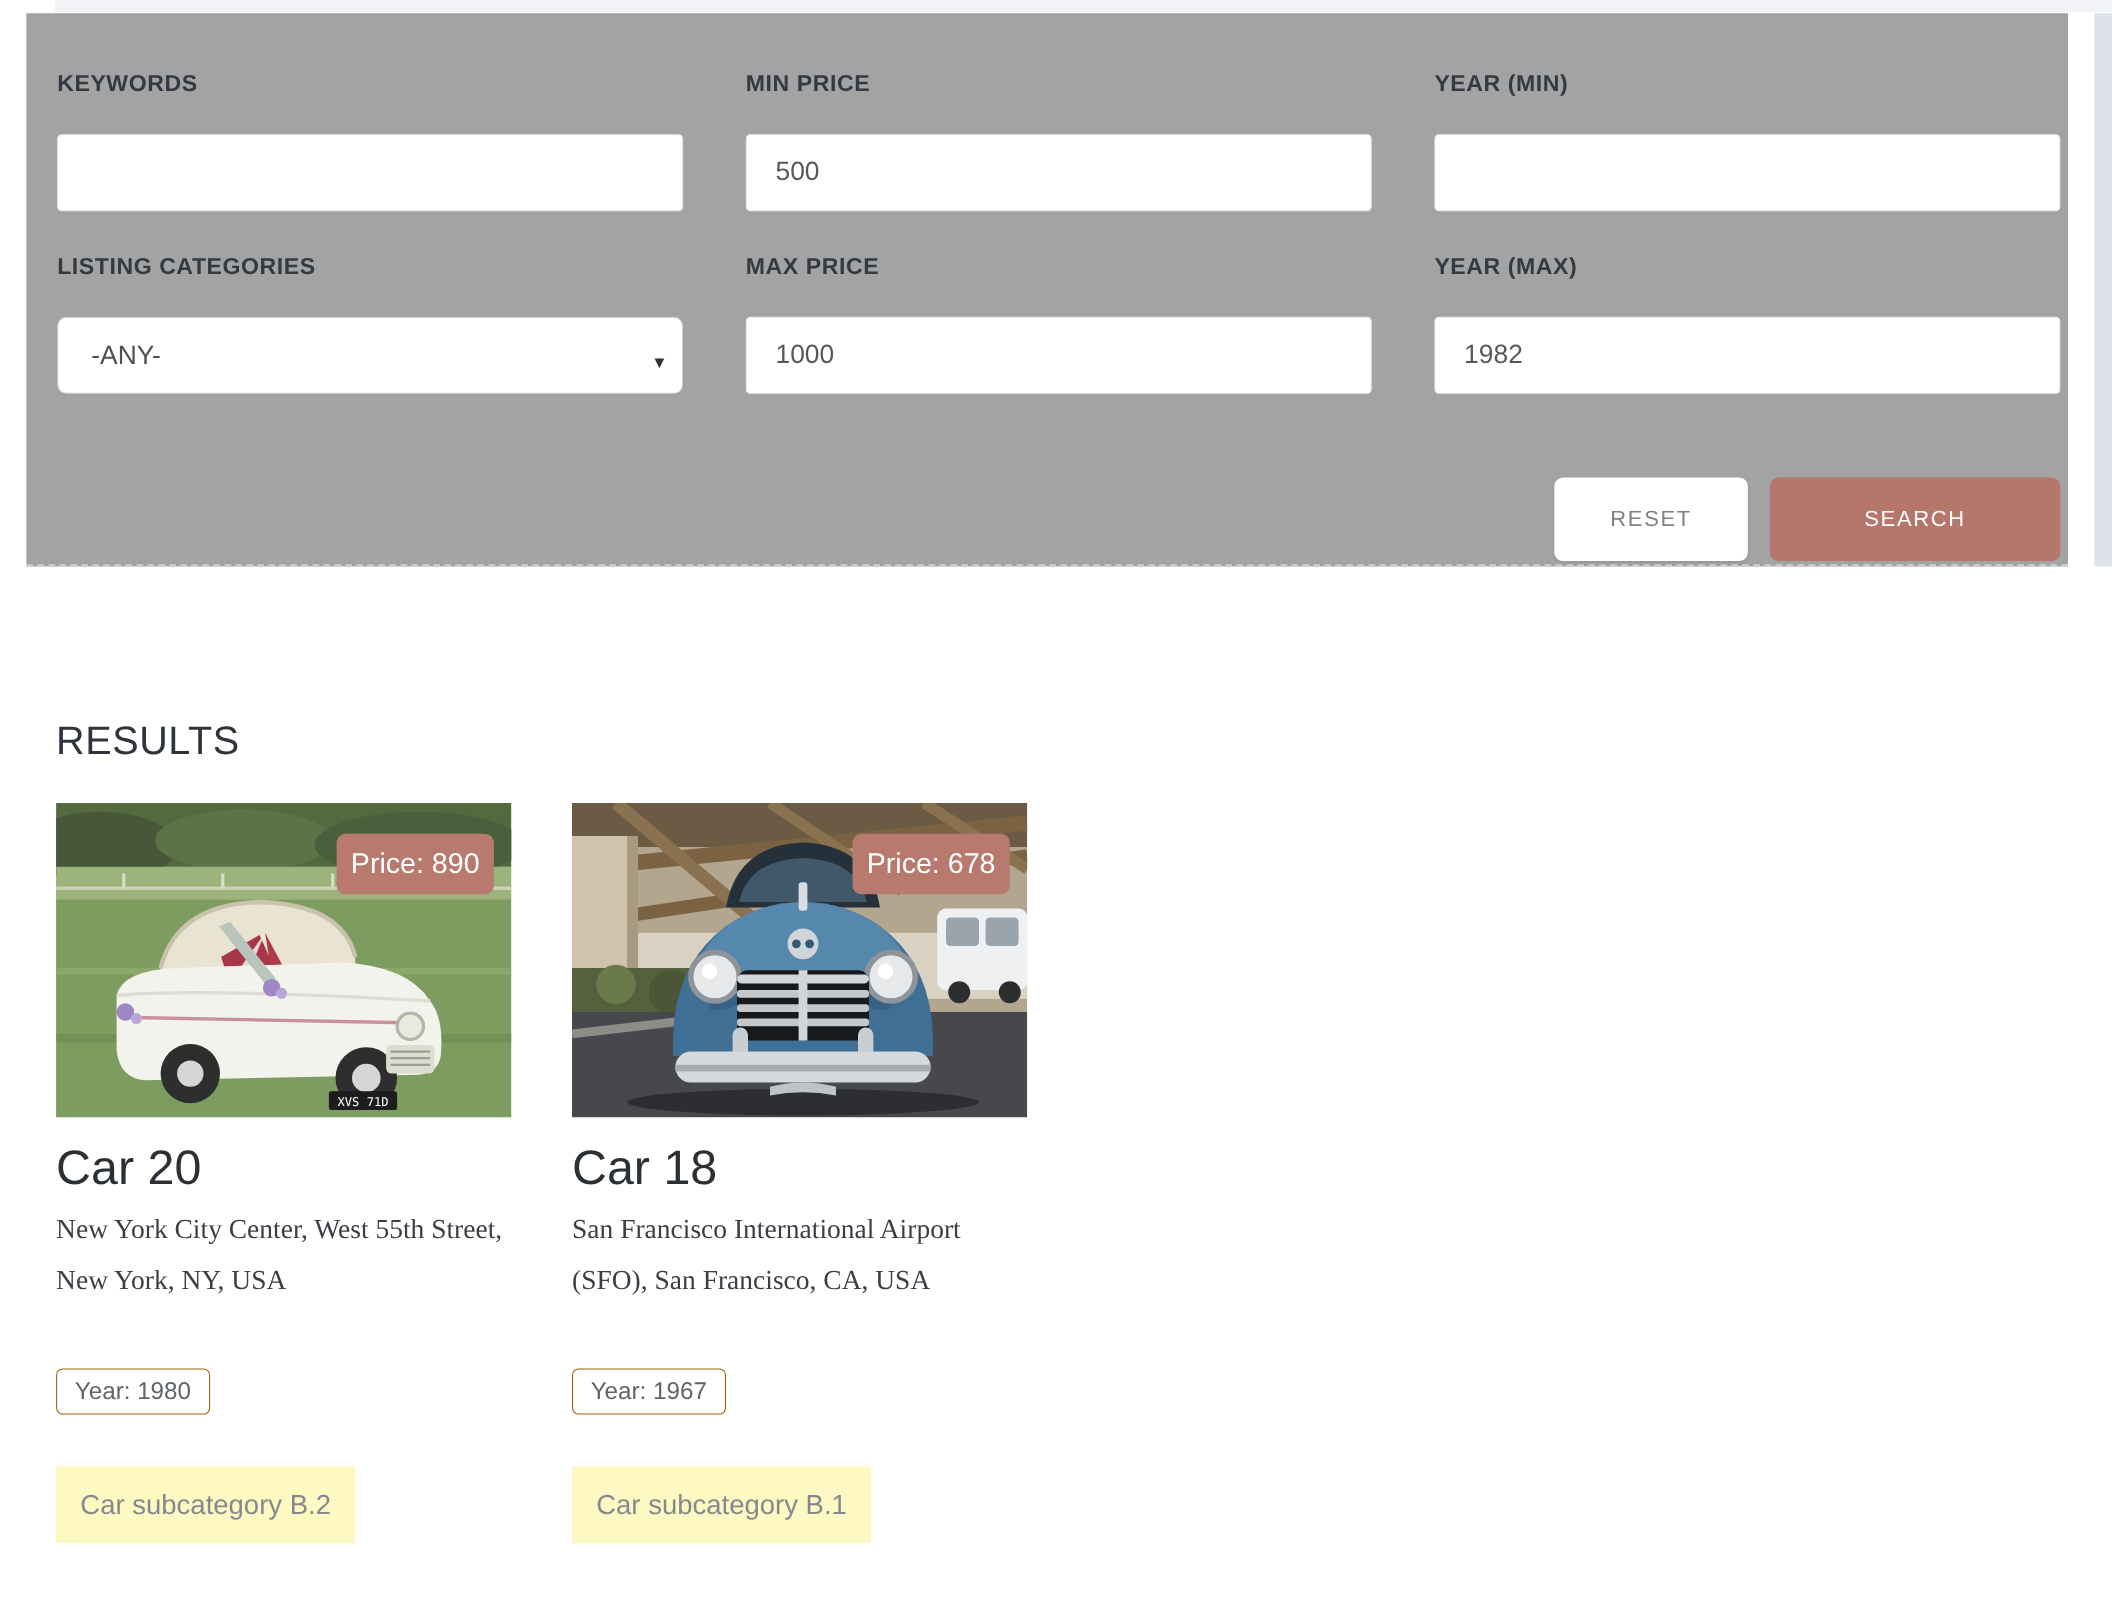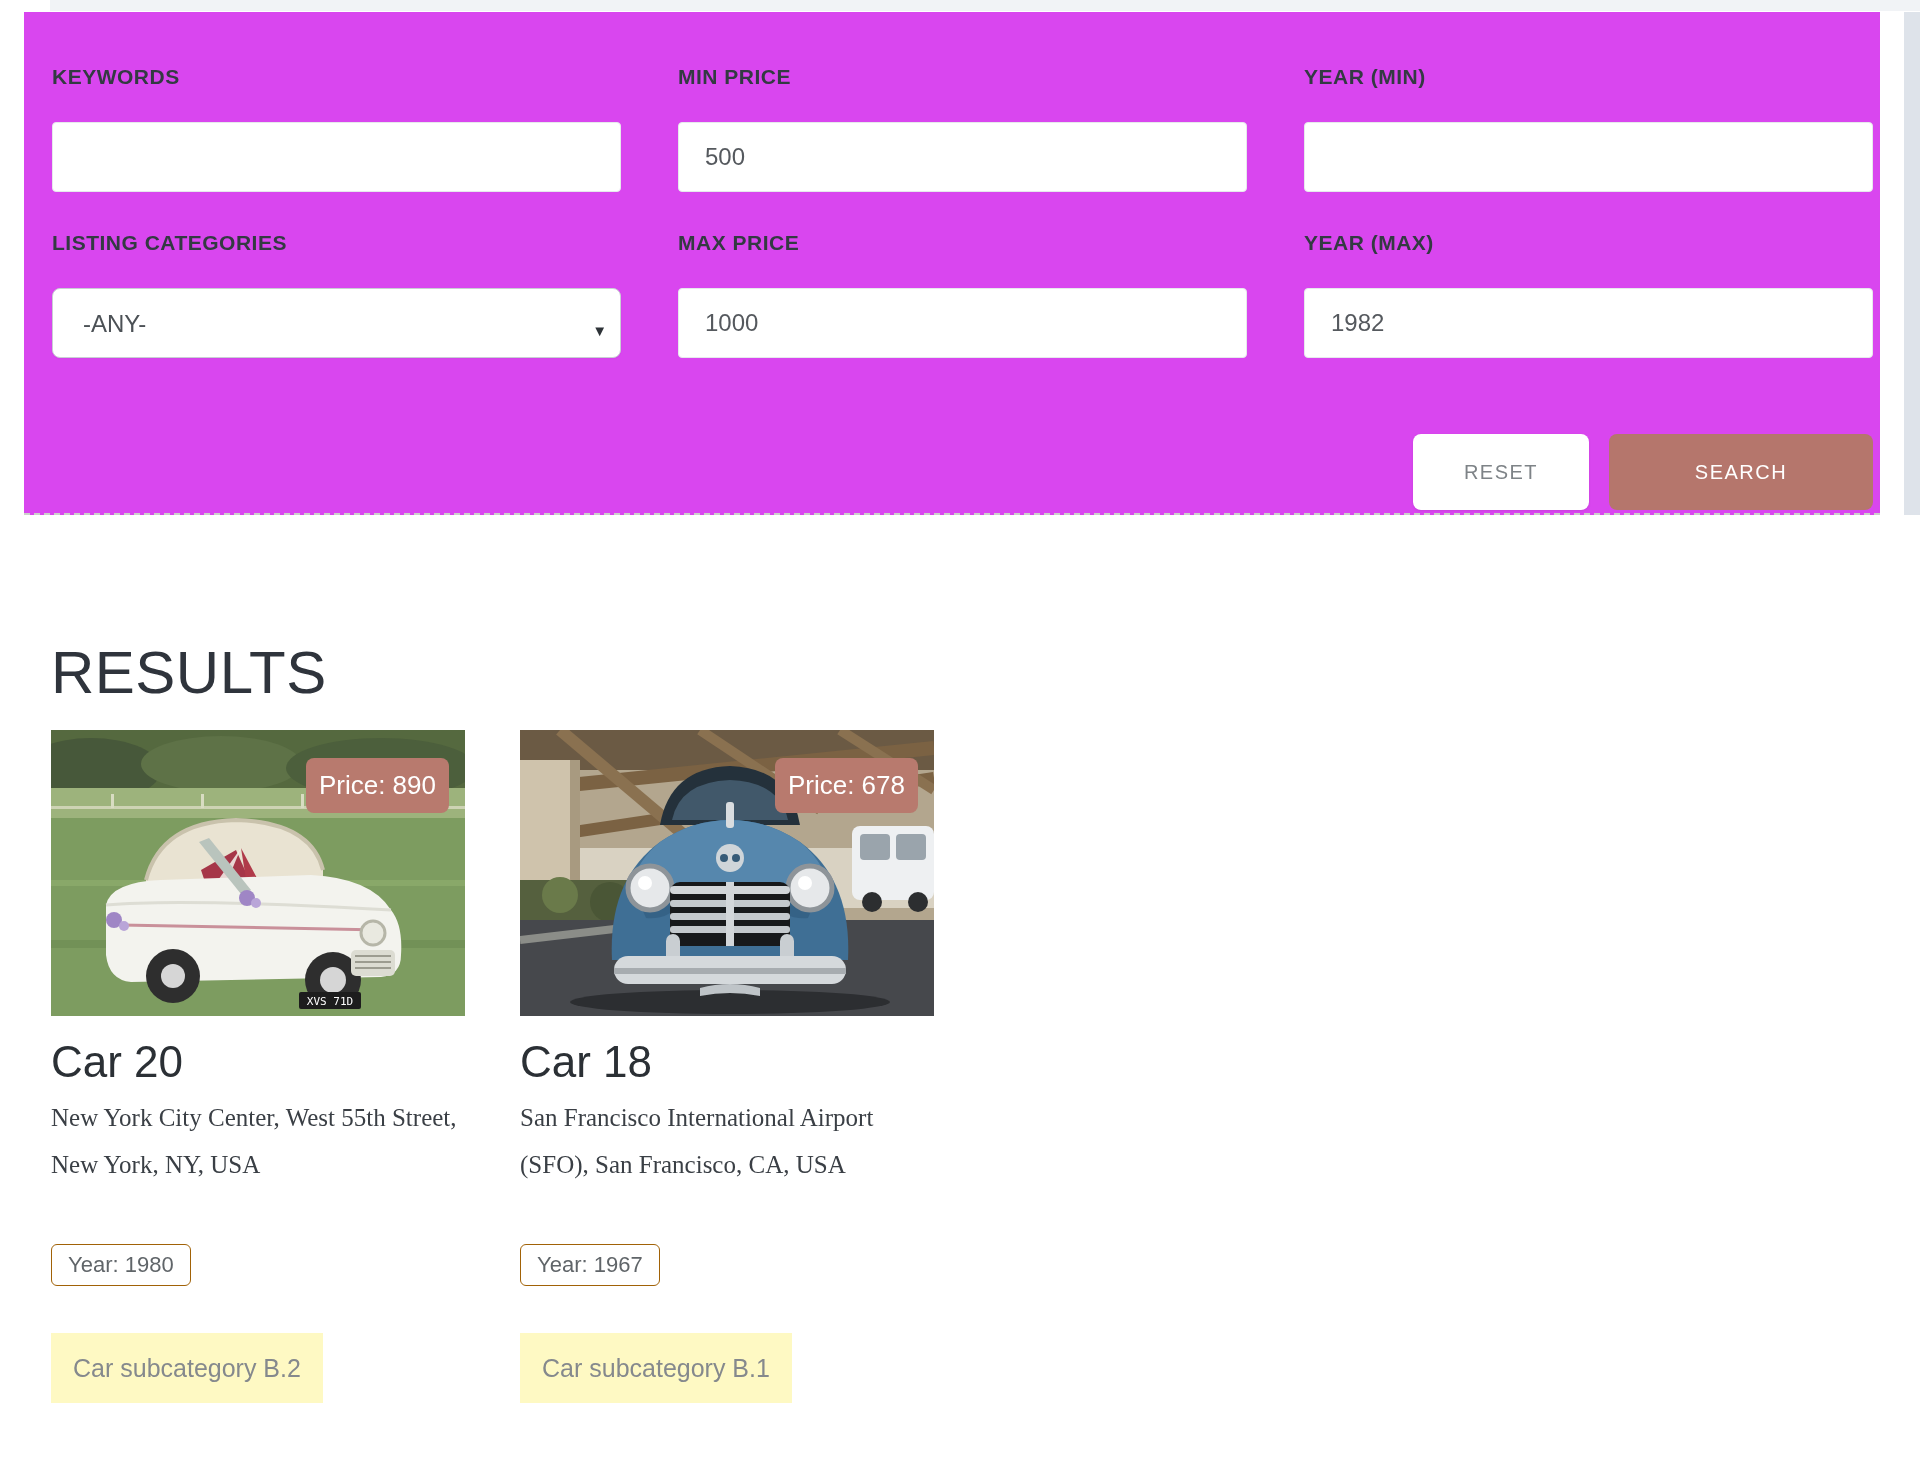--- a/index.html
+++ b/index.html
@@ -3,21 +3,21 @@
 <meta charset="utf-8">
 <style>
   * { margin:0; padding:0; box-sizing:border-box; }
   html,body { width:1920px; height:1465px; background:#ffffff; overflow:hidden;
               font-family:"Liberation Sans","DejaVu Sans",sans-serif; }
   .top-strip { position:absolute; left:50px; top:0; width:1870px; height:11px; background:#f1f3f6; }
   .right-strip { position:absolute; left:1904px; top:12px; width:16px; height:503px; background:#dee3ea; }
 
   
   .filter-panel { position:absolute; left:24px; top:12px; width:1856px; height:503px;
-                  background:#d946ef; border-bottom:2px dashed #ccd2ca; }
+                  background:#a3a3a3; border-bottom:2px dashed #ccd2ca; }
   .filter-grid { display:grid; grid-template-columns:repeat(3,1fr);
                  column-gap:57px; row-gap:36px; padding:50px 7px 0 28px; }
   .field { display:flex; flex-direction:column; }
   .field-label { font-size:21px; font-weight:700; letter-spacing:.5px; color:#333a42;
                  line-height:30px; margin-bottom:30px; }
   .field input { height:70px; background:#ffffff; border:1px solid #e6e9ec; border-radius:4px;
                  padding:0 26px; font-size:24px; color:#55595e; outline:none; width:100%;
                  font-family:inherit; }
   .select-wrap { position:relative; height:84px; }
   .select-wrap select { appearance:none; -webkit-appearance:none; width:100%; height:70px;
@@ -28,21 +28,21 @@
                  font-size:15px; color:#2e3338; pointer-events:none; }
   .buttons-row { grid-column:1 / -1; display:flex; justify-content:flex-end; gap:20px;
                  margin-top:26px; }
   .btn { height:76px; border:none; border-radius:8px; font-size:20px; letter-spacing:1.5px;
          cursor:pointer; font-family:inherit; }
   .btn-reset { width:176px; background:#ffffff; color:#7e8387; box-shadow:0 1px 3px rgba(0,0,0,.08); }
   .btn-search { width:264px; background:#b5766c; color:#ffffff; }
 
   
   .results { position:absolute; left:51px; top:640px; width:1830px; }
-  .results-heading { font-size:60px; font-weight:500; color:#2f343c; letter-spacing:.5px;
+  .results-heading { font-size:36px; font-weight:500; color:#2f343c; letter-spacing:.5px;
                      line-height:66px; }
   .cards { display:grid; grid-template-columns:414px 414px; column-gap:55px; margin-top:24px; }
   .card { width:414px; }
   .card-image { position:relative; width:414px; height:286px; overflow:hidden; cursor:pointer; }
   .card-image svg { display:block; width:414px; height:286px; }
   .price-badge { position:absolute; top:28px; right:16px; background:#b87a6e; color:#ffffff;
                  font-size:26px; line-height:31px; padding:12px 13px; border-radius:8px; }
   .card-title { margin-top:24px; font-size:44px; font-weight:500; color:#2b3035; line-height:44px; }
   .card-location { margin-top:10px; max-width:412px; font-size:25px; color:#3a3f45;
                    line-height:47px;font-family:Liberation Serif, serif; }

